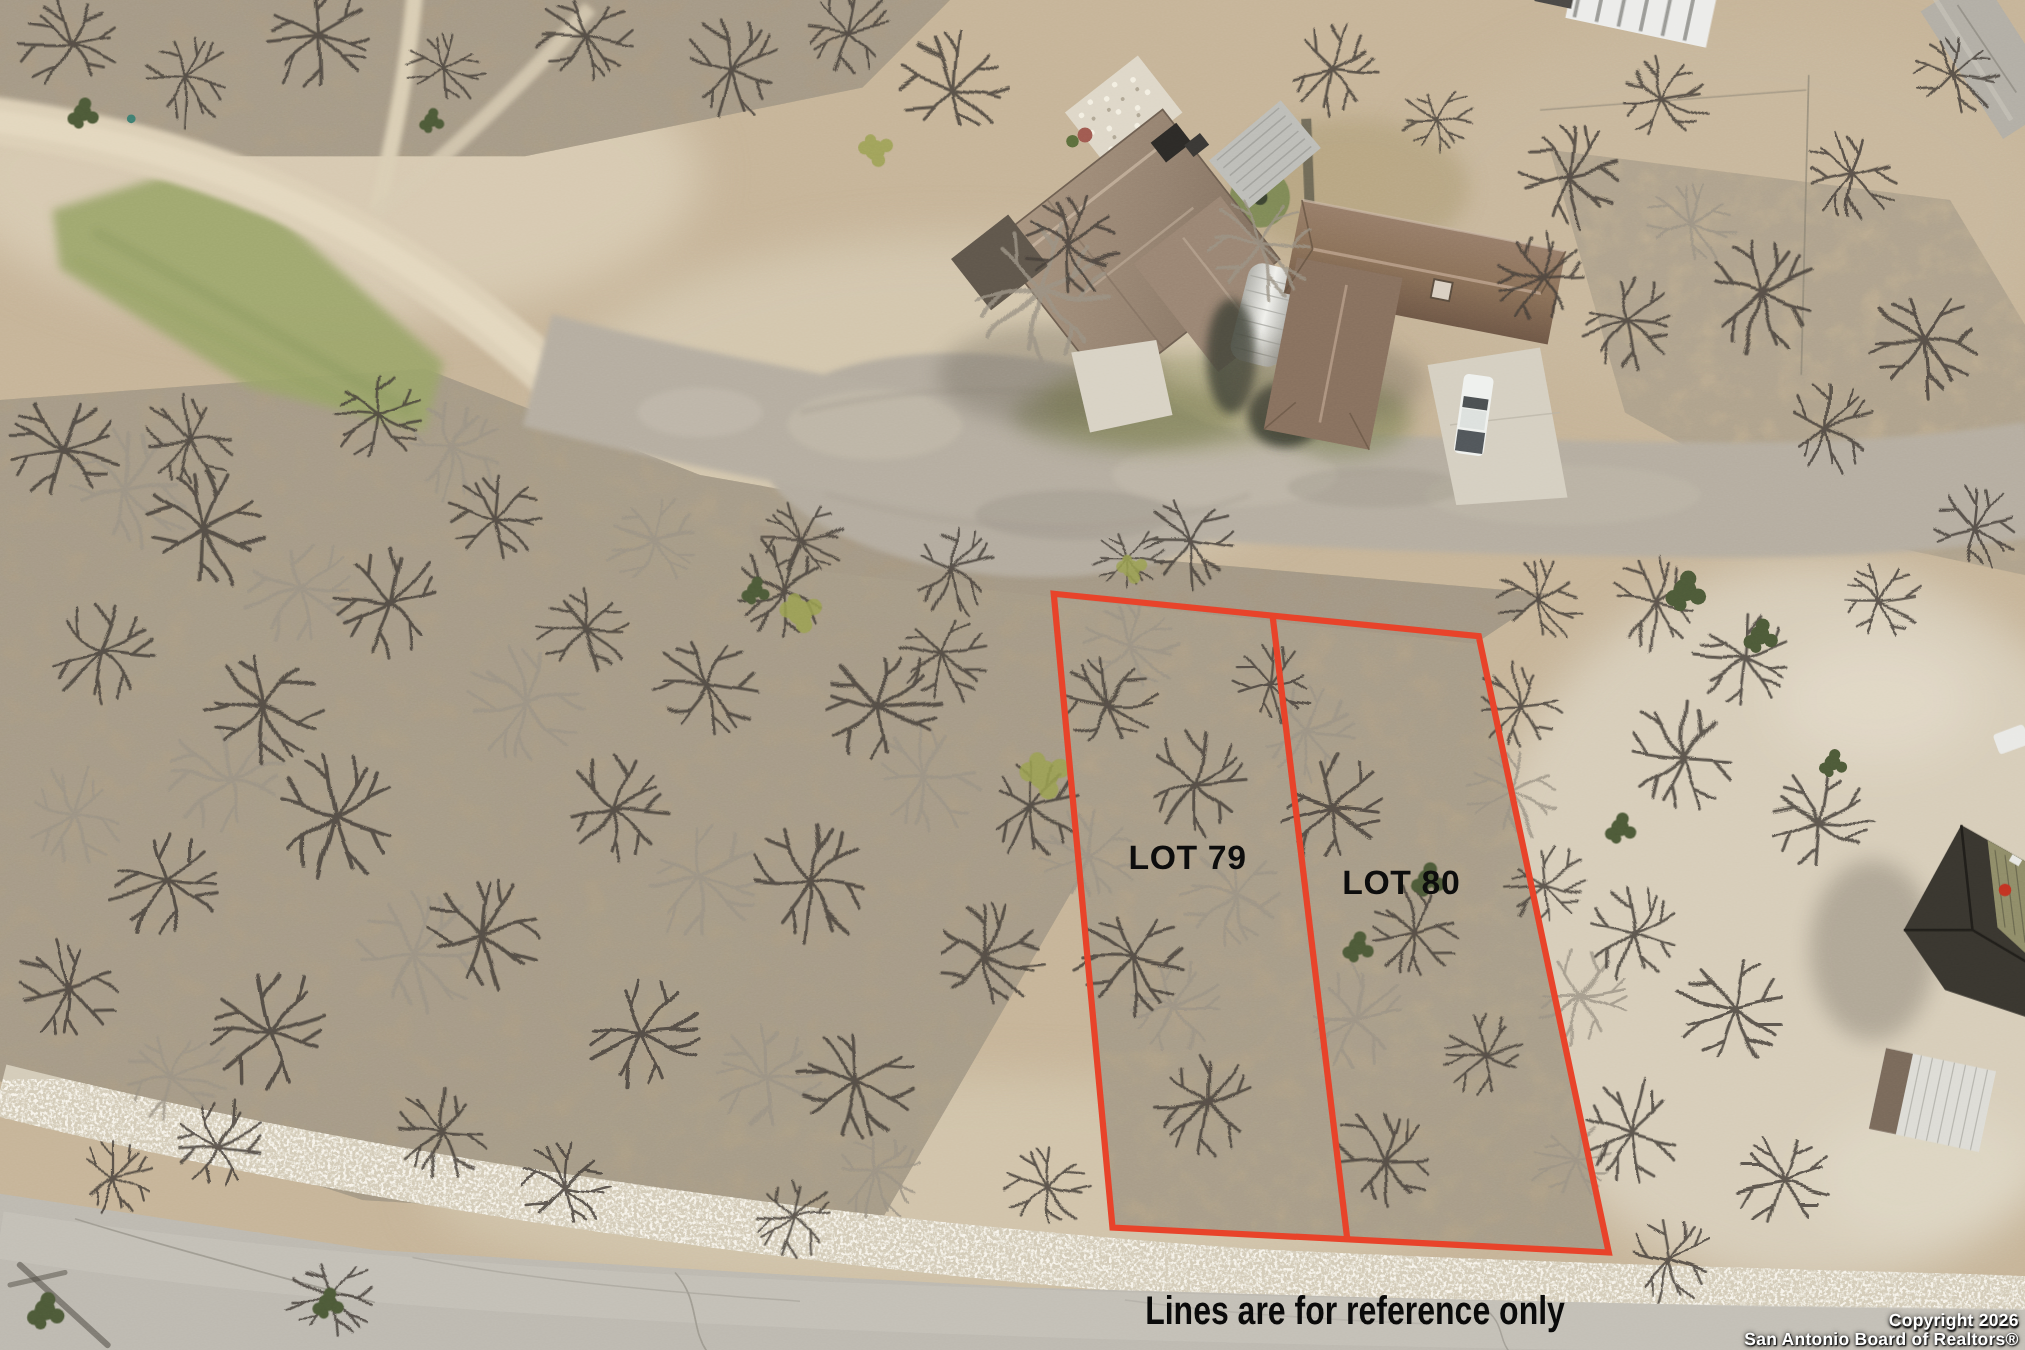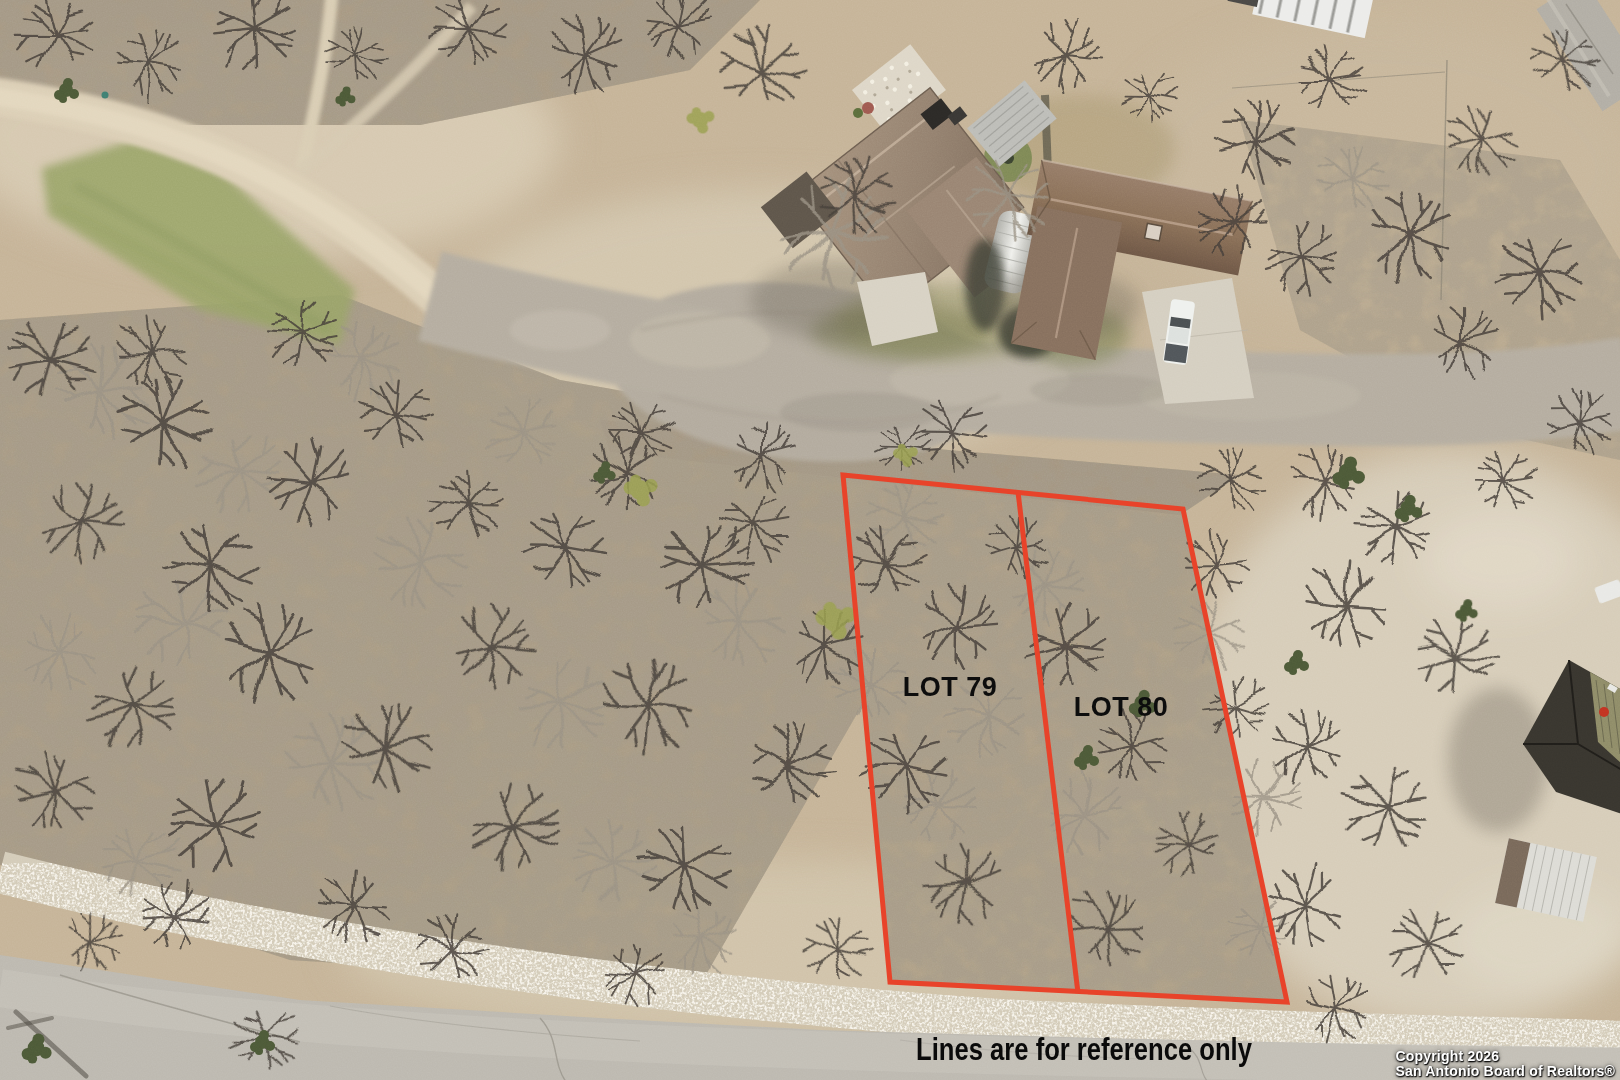--- a/index.html
+++ b/index.html
@@ -12,21 +12,21 @@
     position:absolute;transform:translate(-50%,-50%);
     font-weight:700;font-size:27px;color:#0d0d0d;white-space:nowrap;
     letter-spacing:.5px;
   }
   .ref-note{
     position:absolute;left:1084px;top:1049px;
     transform:translate(-50%,-50%) scaleX(.8);
     font-weight:700;font-size:32px;color:#0a0a0a;white-space:nowrap;
   }
   .copyright{
-    position:absolute;right:5px;bottom:1px;
+    position:absolute;right:5px;bottom:1px;text-align:right;
     font-weight:700;font-size:14px;line-height:15px;color:#fff;
     letter-spacing:.2px;white-space:nowrap;
     text-shadow:0 1px 2px rgba(0,0,0,.9),0 0 4px rgba(0,0,0,.75),1px 1px 1px rgba(0,0,0,.8);
   }
 </style>
 </head>
 <body>
 
 <div class="stage">
 <svg width="1620" height="1080" viewBox="0 0 1620 1080" xmlns="http://www.w3.org/2000/svg">

